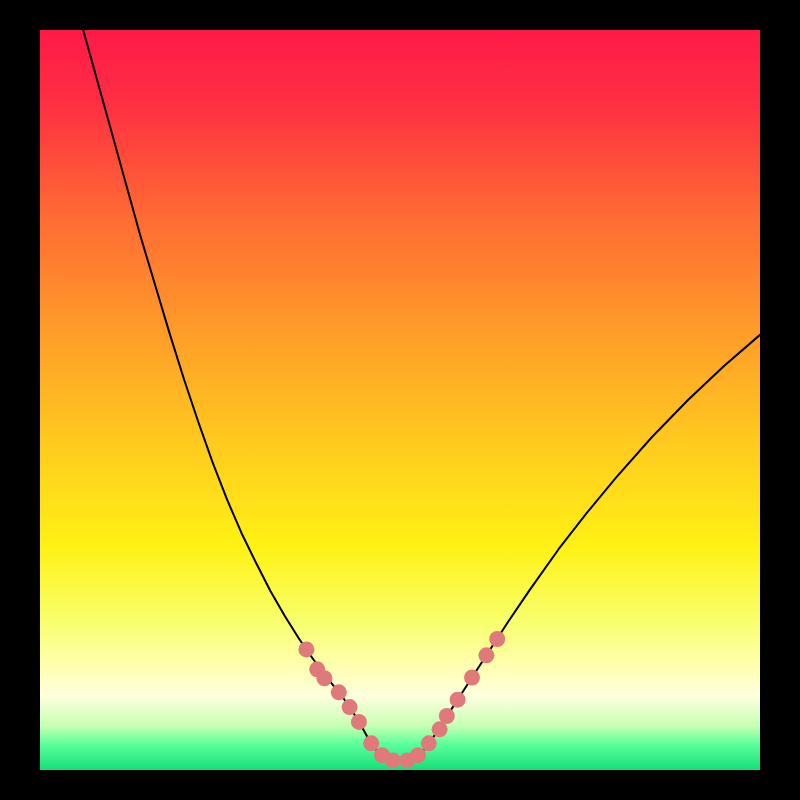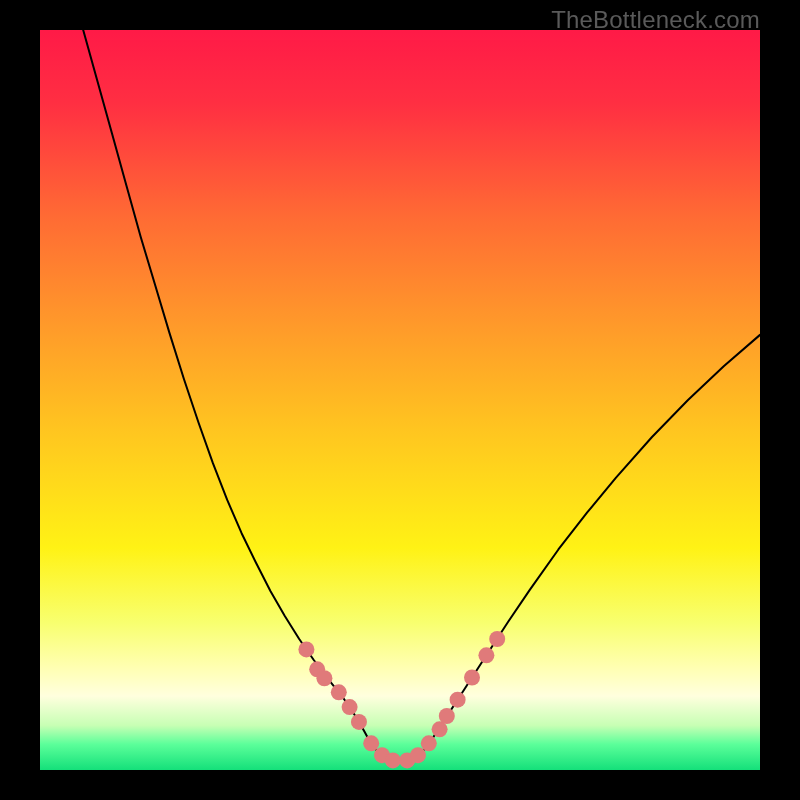--- a/index.html
+++ b/index.html
@@ -45,21 +45,20 @@
     top: 0;
     width: 100%;
     height: 100%;
     overflow: visible;
   }
 </style>
 </head>
 <body>
 
 <div class="container">
-  <div class="watermark">TheBottleneck.com</div>
   <div class="plot-area">
     <svg class="gradient-bg" viewBox="0 0 720 740" preserveAspectRatio="none">
       <defs>
         <linearGradient id="bg-grad" x1="0" y1="0" x2="0" y2="1">
             <stop offset="0%" stop-color="#ff1a47"></stop>
             <stop offset="10%" stop-color="#ff2f42"></stop>
             <stop offset="25%" stop-color="#ff6a34"></stop>
             <stop offset="40%" stop-color="#ff9a2a"></stop>
             <stop offset="55.00000000000001%" stop-color="#ffc81f"></stop>
             <stop offset="70%" stop-color="#fff215"></stop>

